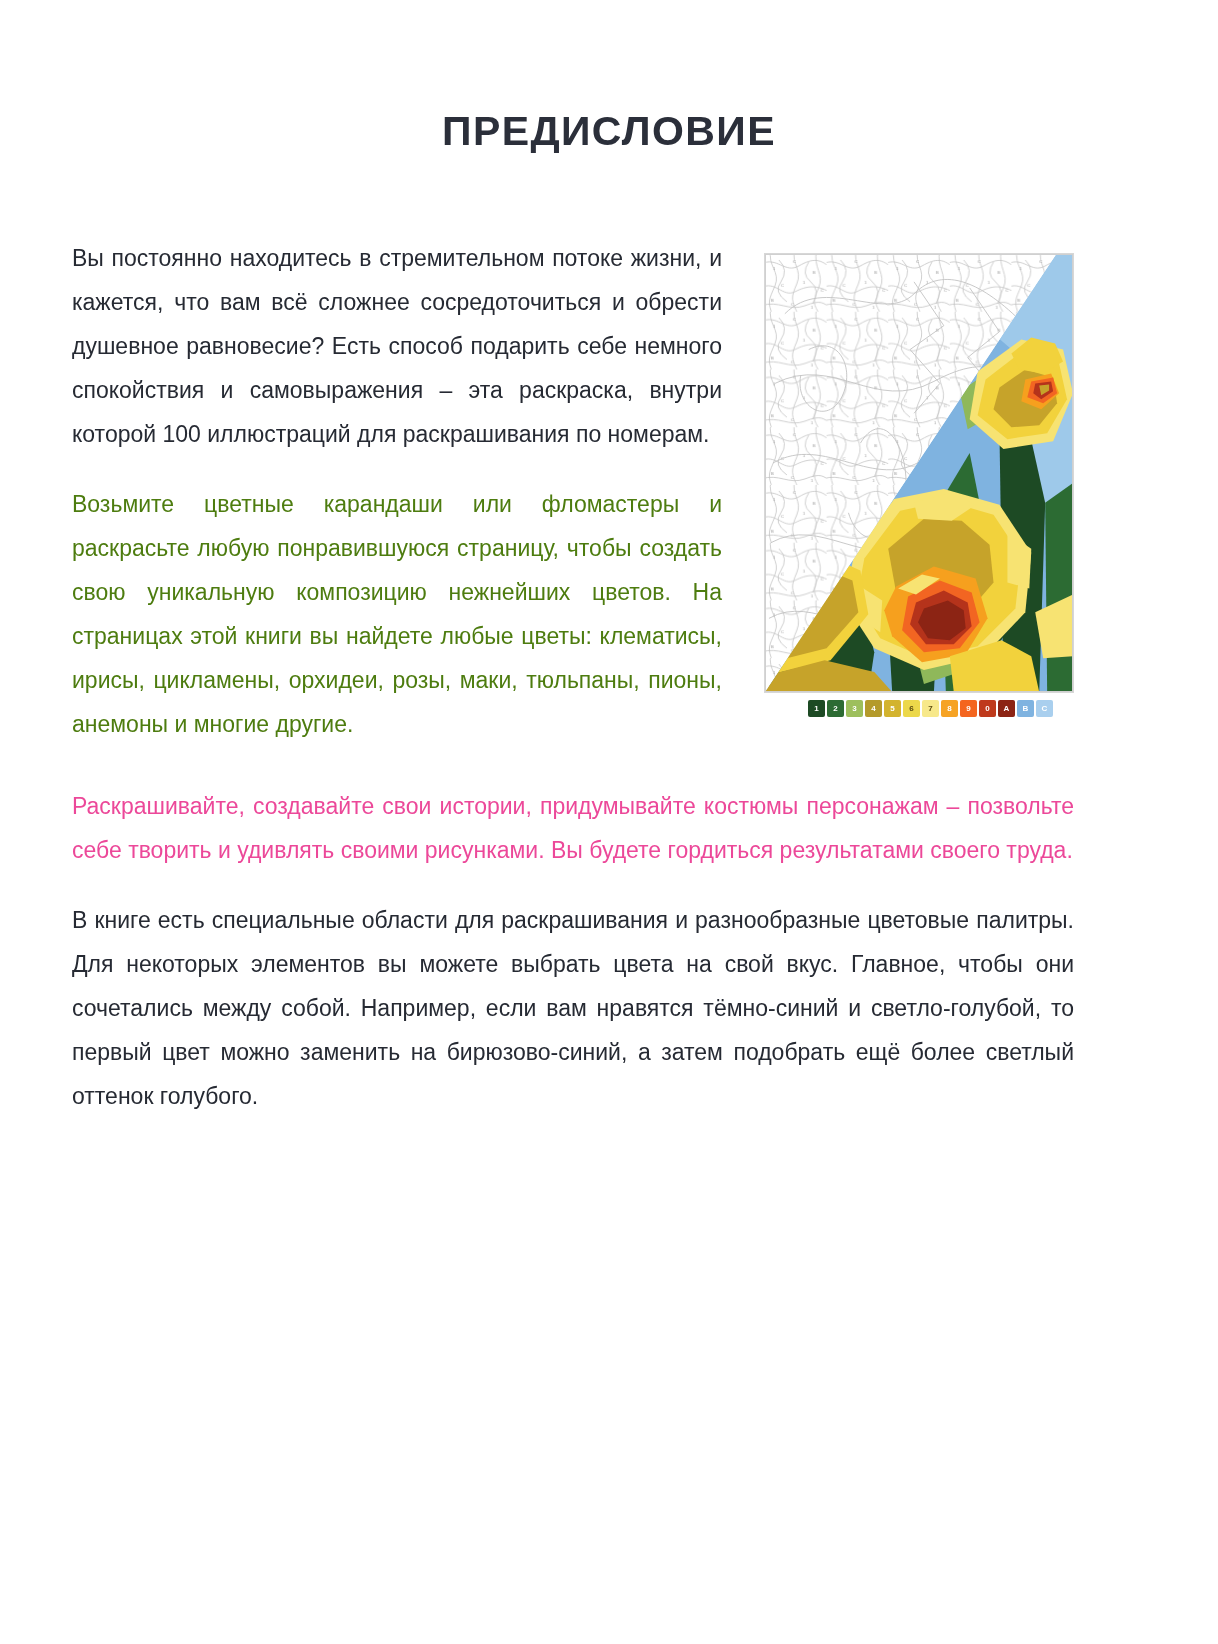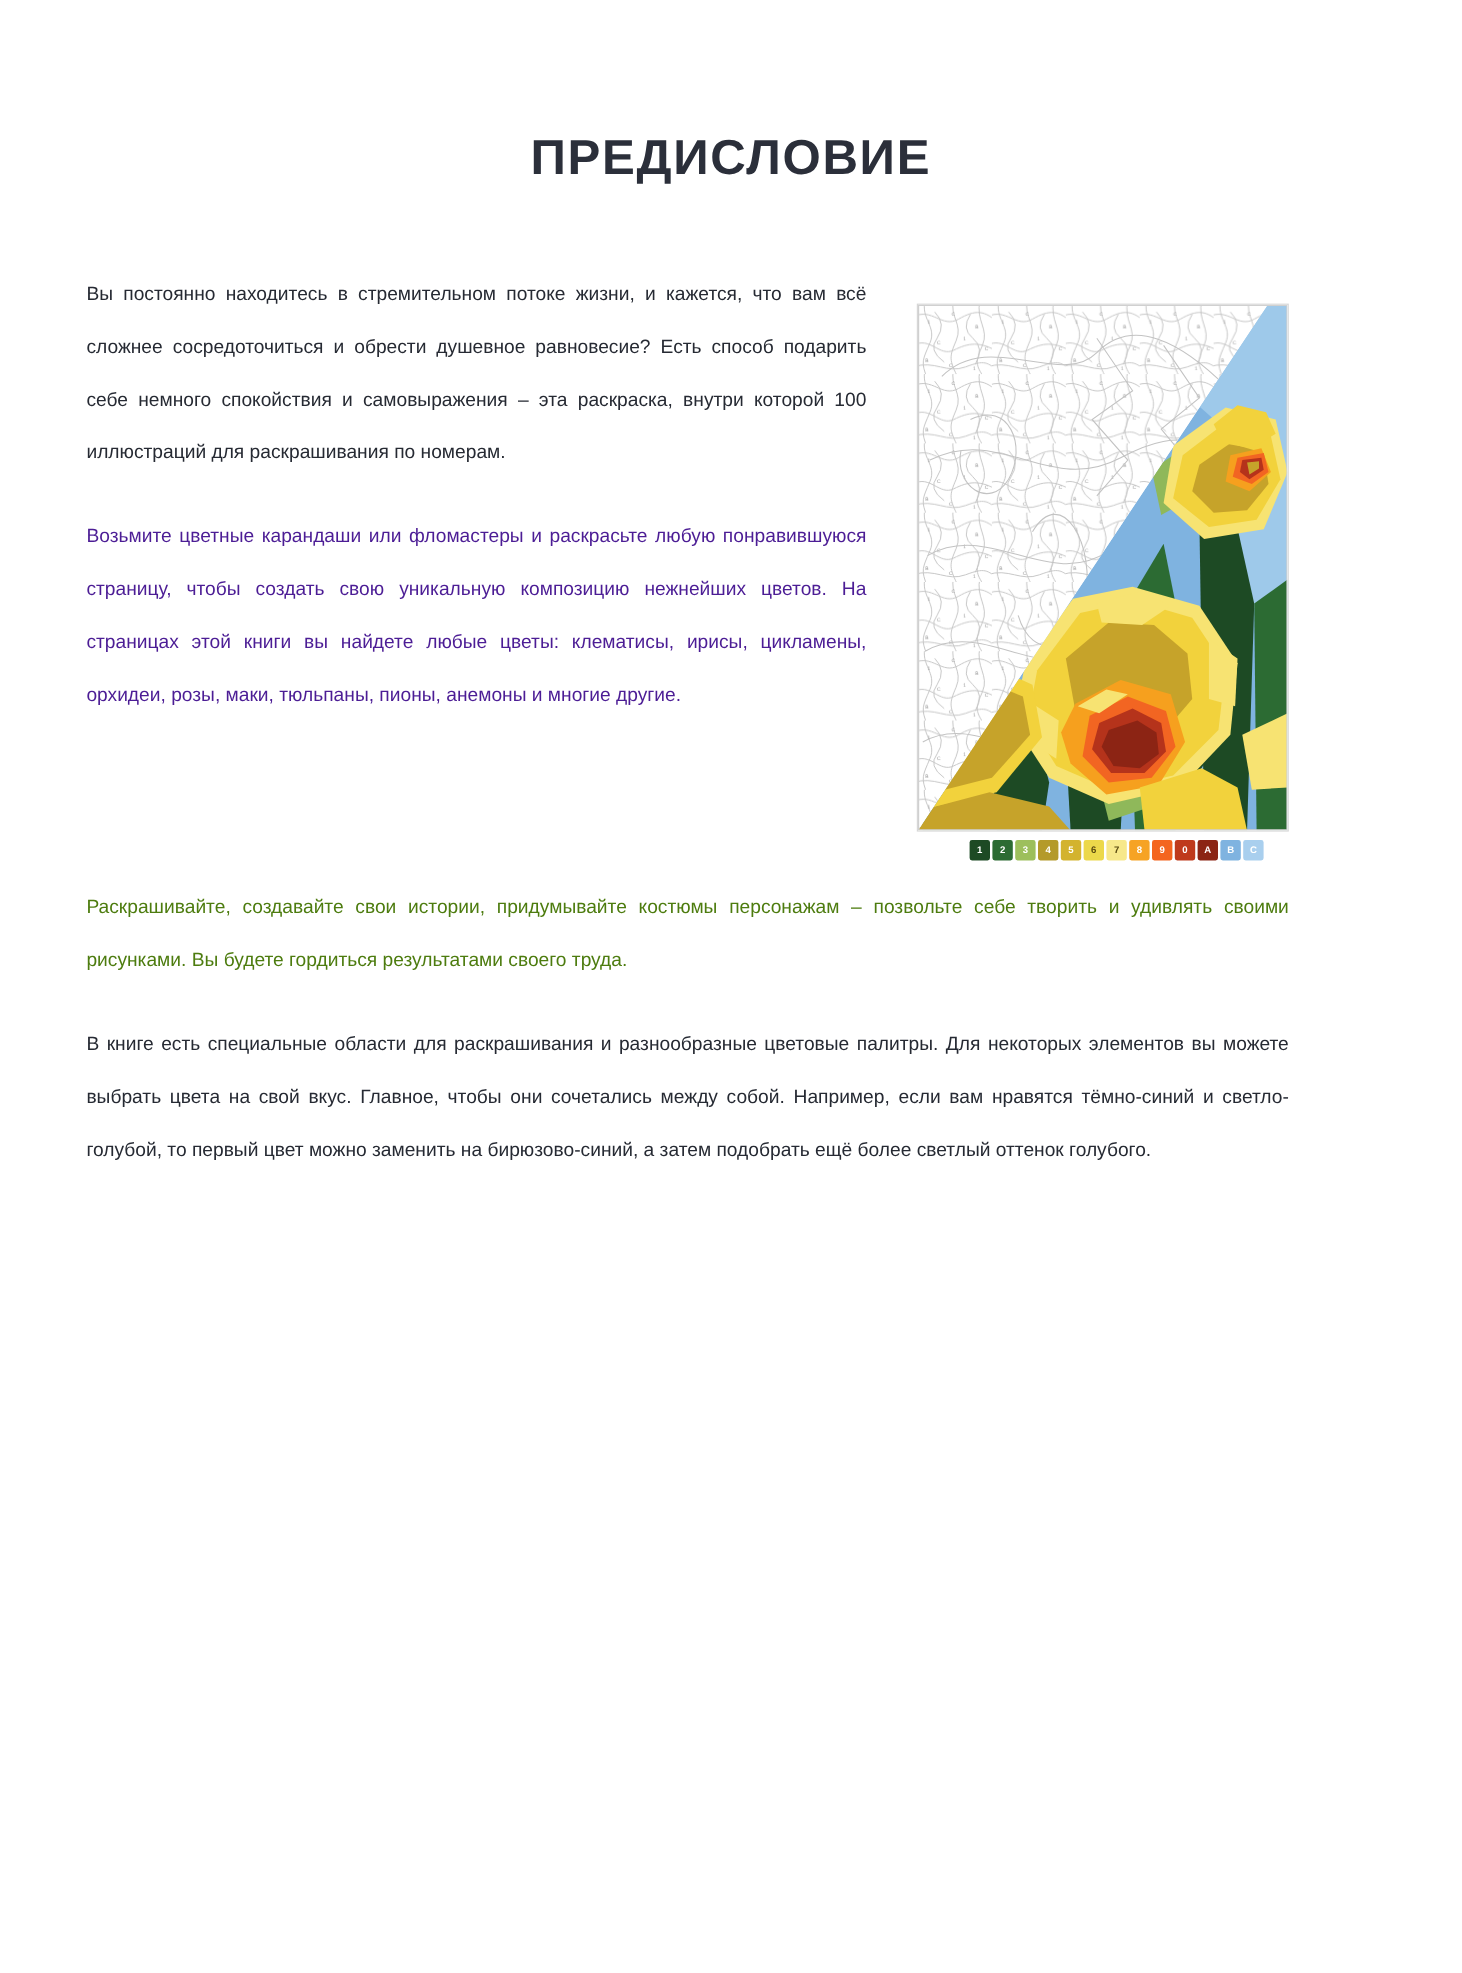--- a/index.html
+++ b/index.html
@@ -80,22 +80,22 @@
     justify-content: center;
     font-size: 8px;
     font-weight: 700;
     color: #ffffff;
     font-family: "Liberation Sans", "DejaVu Sans", sans-serif;
     line-height: 1;
   }
 
   
   p.para {
-    margin: 0 0 26px 0;
-    font-size: 16px;
+    margin: 12px 0 26px 0;
+    font-size: 23px;
     line-height: 44px;
     text-align: justify;
     text-justify: inter-word;
     color: #262a33;
     font-weight: 400;
     hyphens: none;
   }
   p.para:last-child { margin-bottom: 0; }
 
   .clear { clear: both; }
@@ -236,19 +236,19 @@
         <div class="swatch" style="background: rgb(246, 163, 36); color: rgb(255, 255, 255);">8</div>
         <div class="swatch" style="background: rgb(244, 101, 31); color: rgb(255, 255, 255);">9</div>
         <div class="swatch" style="background: rgb(191, 58, 28); color: rgb(255, 255, 255);">0</div>
         <div class="swatch" style="background: rgb(140, 36, 20); color: rgb(255, 255, 255);">A</div>
         <div class="swatch" style="background: rgb(127, 179, 224); color: rgb(255, 255, 255);">B</div>
         <div class="swatch" style="background: rgb(169, 207, 238); color: rgb(255, 255, 255);">C</div>
       </div>
     </div>
 
     <p class="para" style="color: rgb(38, 42, 51);">Вы постоянно находитесь в стремительном потоке жизни, и кажется, что вам всё сложнее сосредоточиться и обрести душевное равновесие? Есть способ подарить себе немного спокойствия и самовыражения – эта раскраска, внутри которой 100 иллюстраций для раскрашивания по номерам.</p>
-    <p class="para" style="color: #4c1d95;">Возьмите цветные карандаши или фломастеры и раскрасьте любую понравившуюся страницу, чтобы создать свою уникальную композицию нежнейших цветов. На страницах этой книги вы найдете любые цветы: клематисы, ирисы, цикламены, орхидеи, розы, маки, тюльпаны, пионы, анемоны и многие другие.</p>
+    <p class="para" style="color: #4d7c0f;">Возьмите цветные карандаши или фломастеры и раскрасьте любую понравившуюся страницу, чтобы создать свою уникальную композицию нежнейших цветов. На страницах этой книги вы найдете любые цветы: клематисы, ирисы, цикламены, орхидеи, розы, маки, тюльпаны, пионы, анемоны и многие другие.</p>
     <div class="clear"></div>
-    <p class="para" style="color: #4d7c0f;">Раскрашивайте, создавайте свои истории, придумывайте костюмы персонажам – позвольте себе творить и удивлять своими рисунками. Вы будете гордиться результатами своего труда.</p>
+    <p class="para" style="color: #ec4899;">Раскрашивайте, создавайте свои истории, придумывайте костюмы персонажам – позвольте себе творить и удивлять своими рисунками. Вы будете гордиться результатами своего труда.</p>
     <p class="para" style="color: rgb(38, 42, 51);">В книге есть специальные области для раскрашивания и разнообразные цветовые палитры. Для некоторых элементов вы можете выбрать цвета на свой вкус. Главное, чтобы они сочетались между собой. Например, если вам нравятся тёмно-синий и светло-голубой, то первый цвет можно заменить на бирюзово-синий, а затем подобрать ещё более светлый оттенок голубого.</p>
 
   </div>
 </div>
 
 </body></html>

